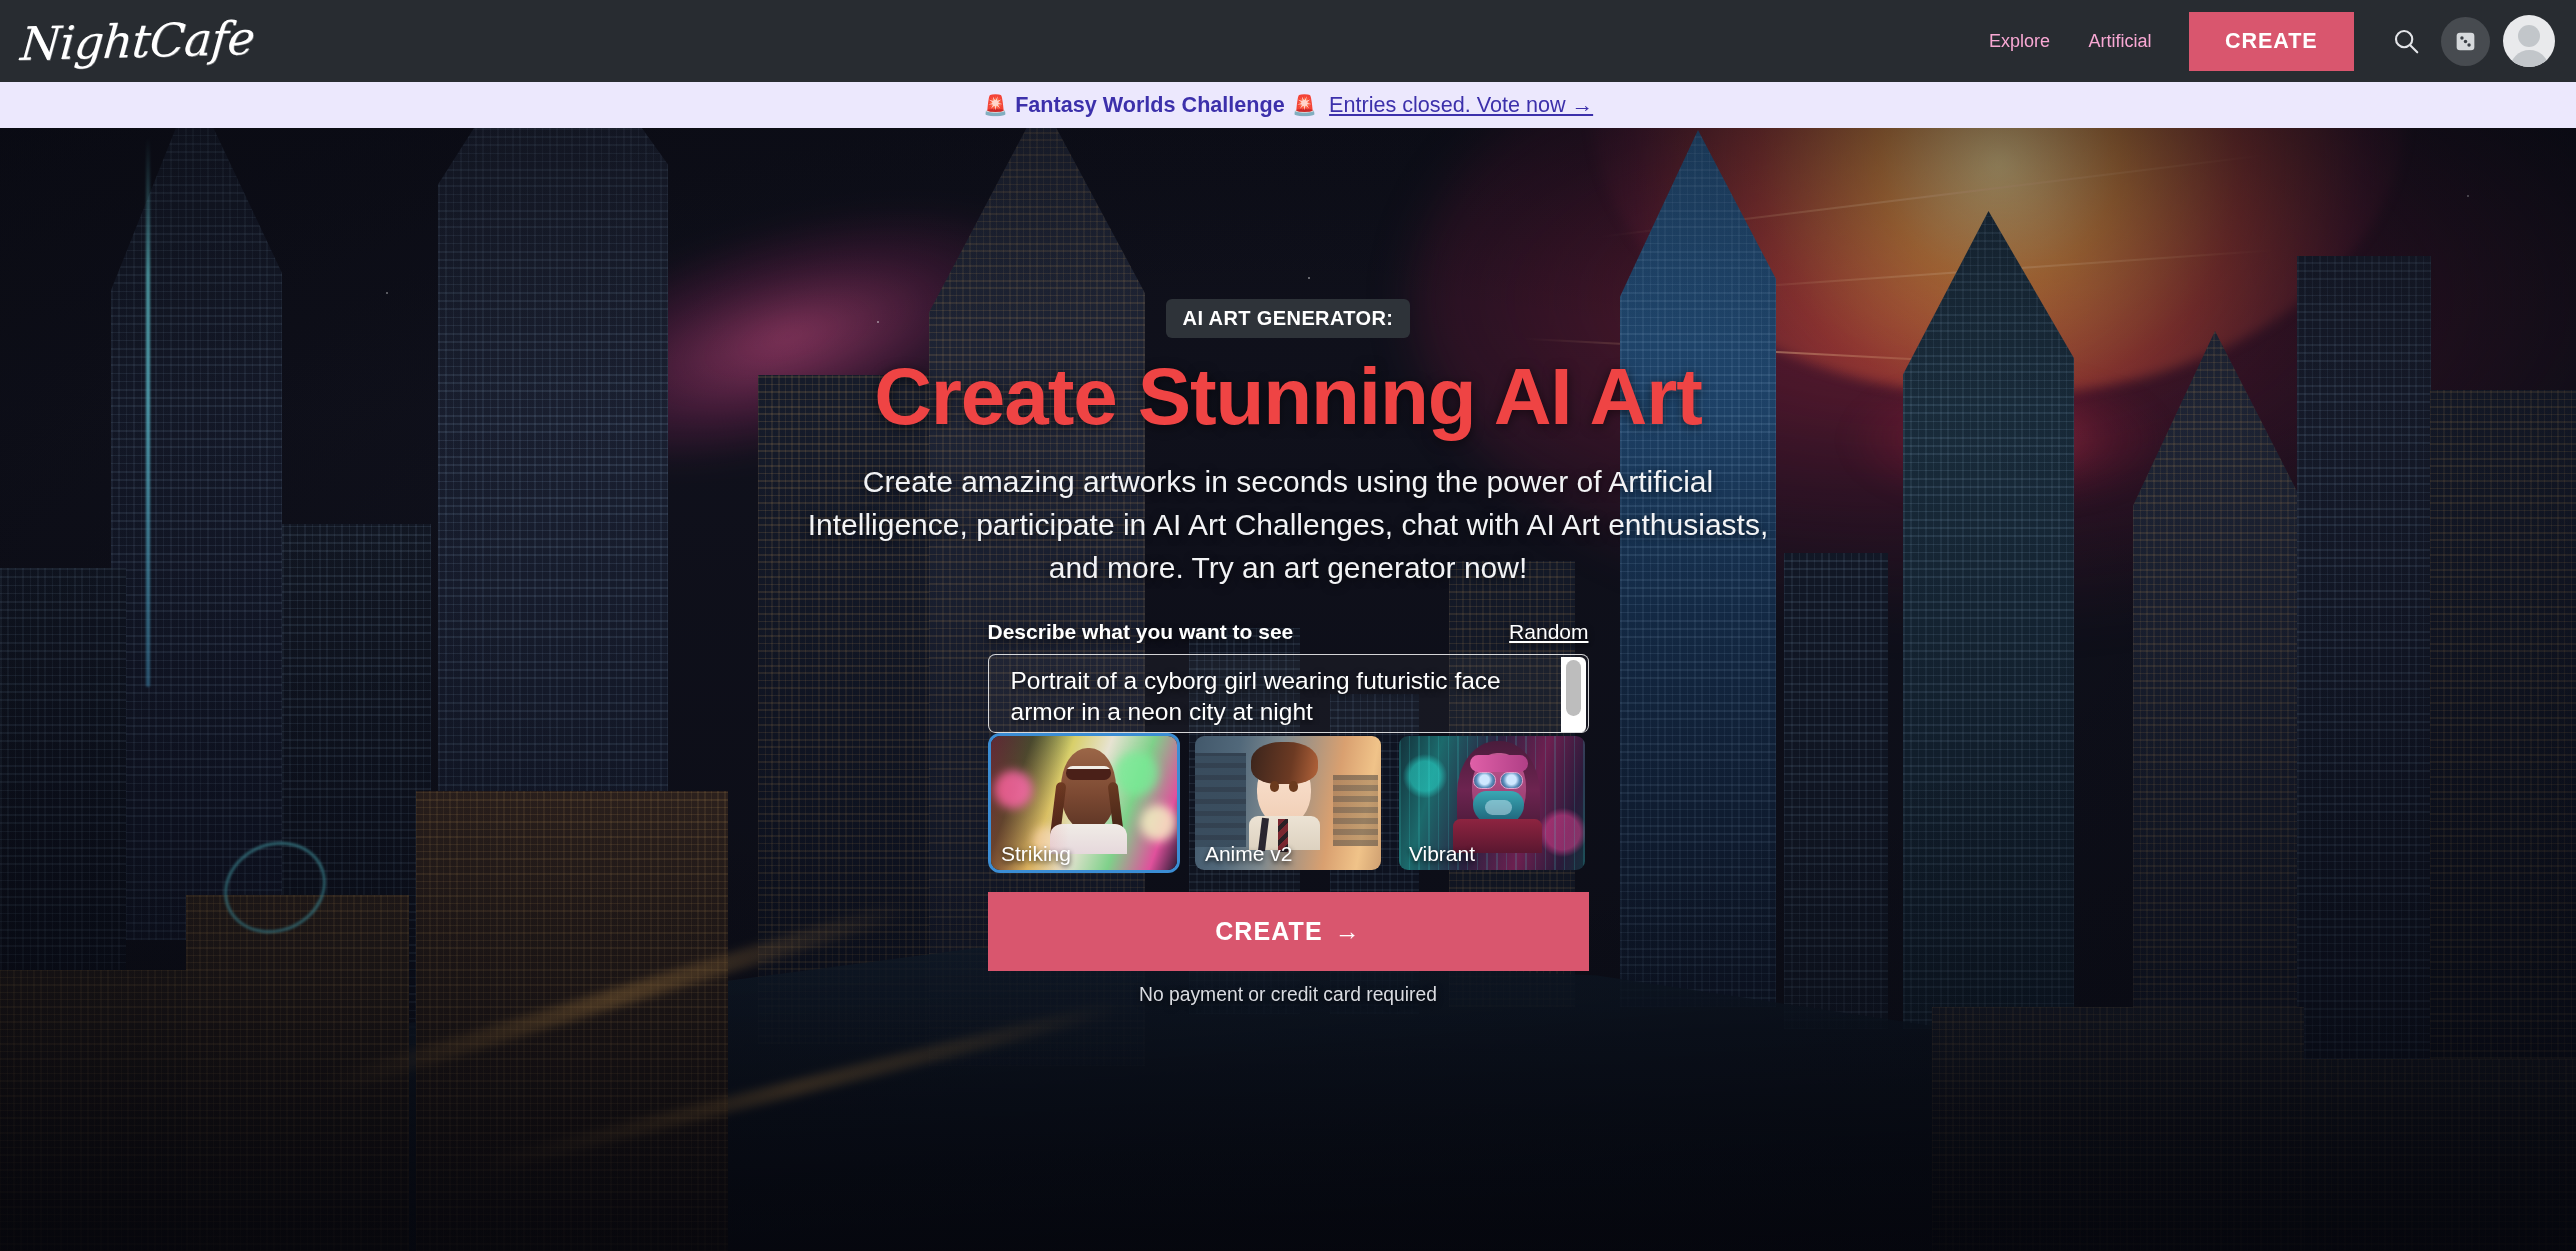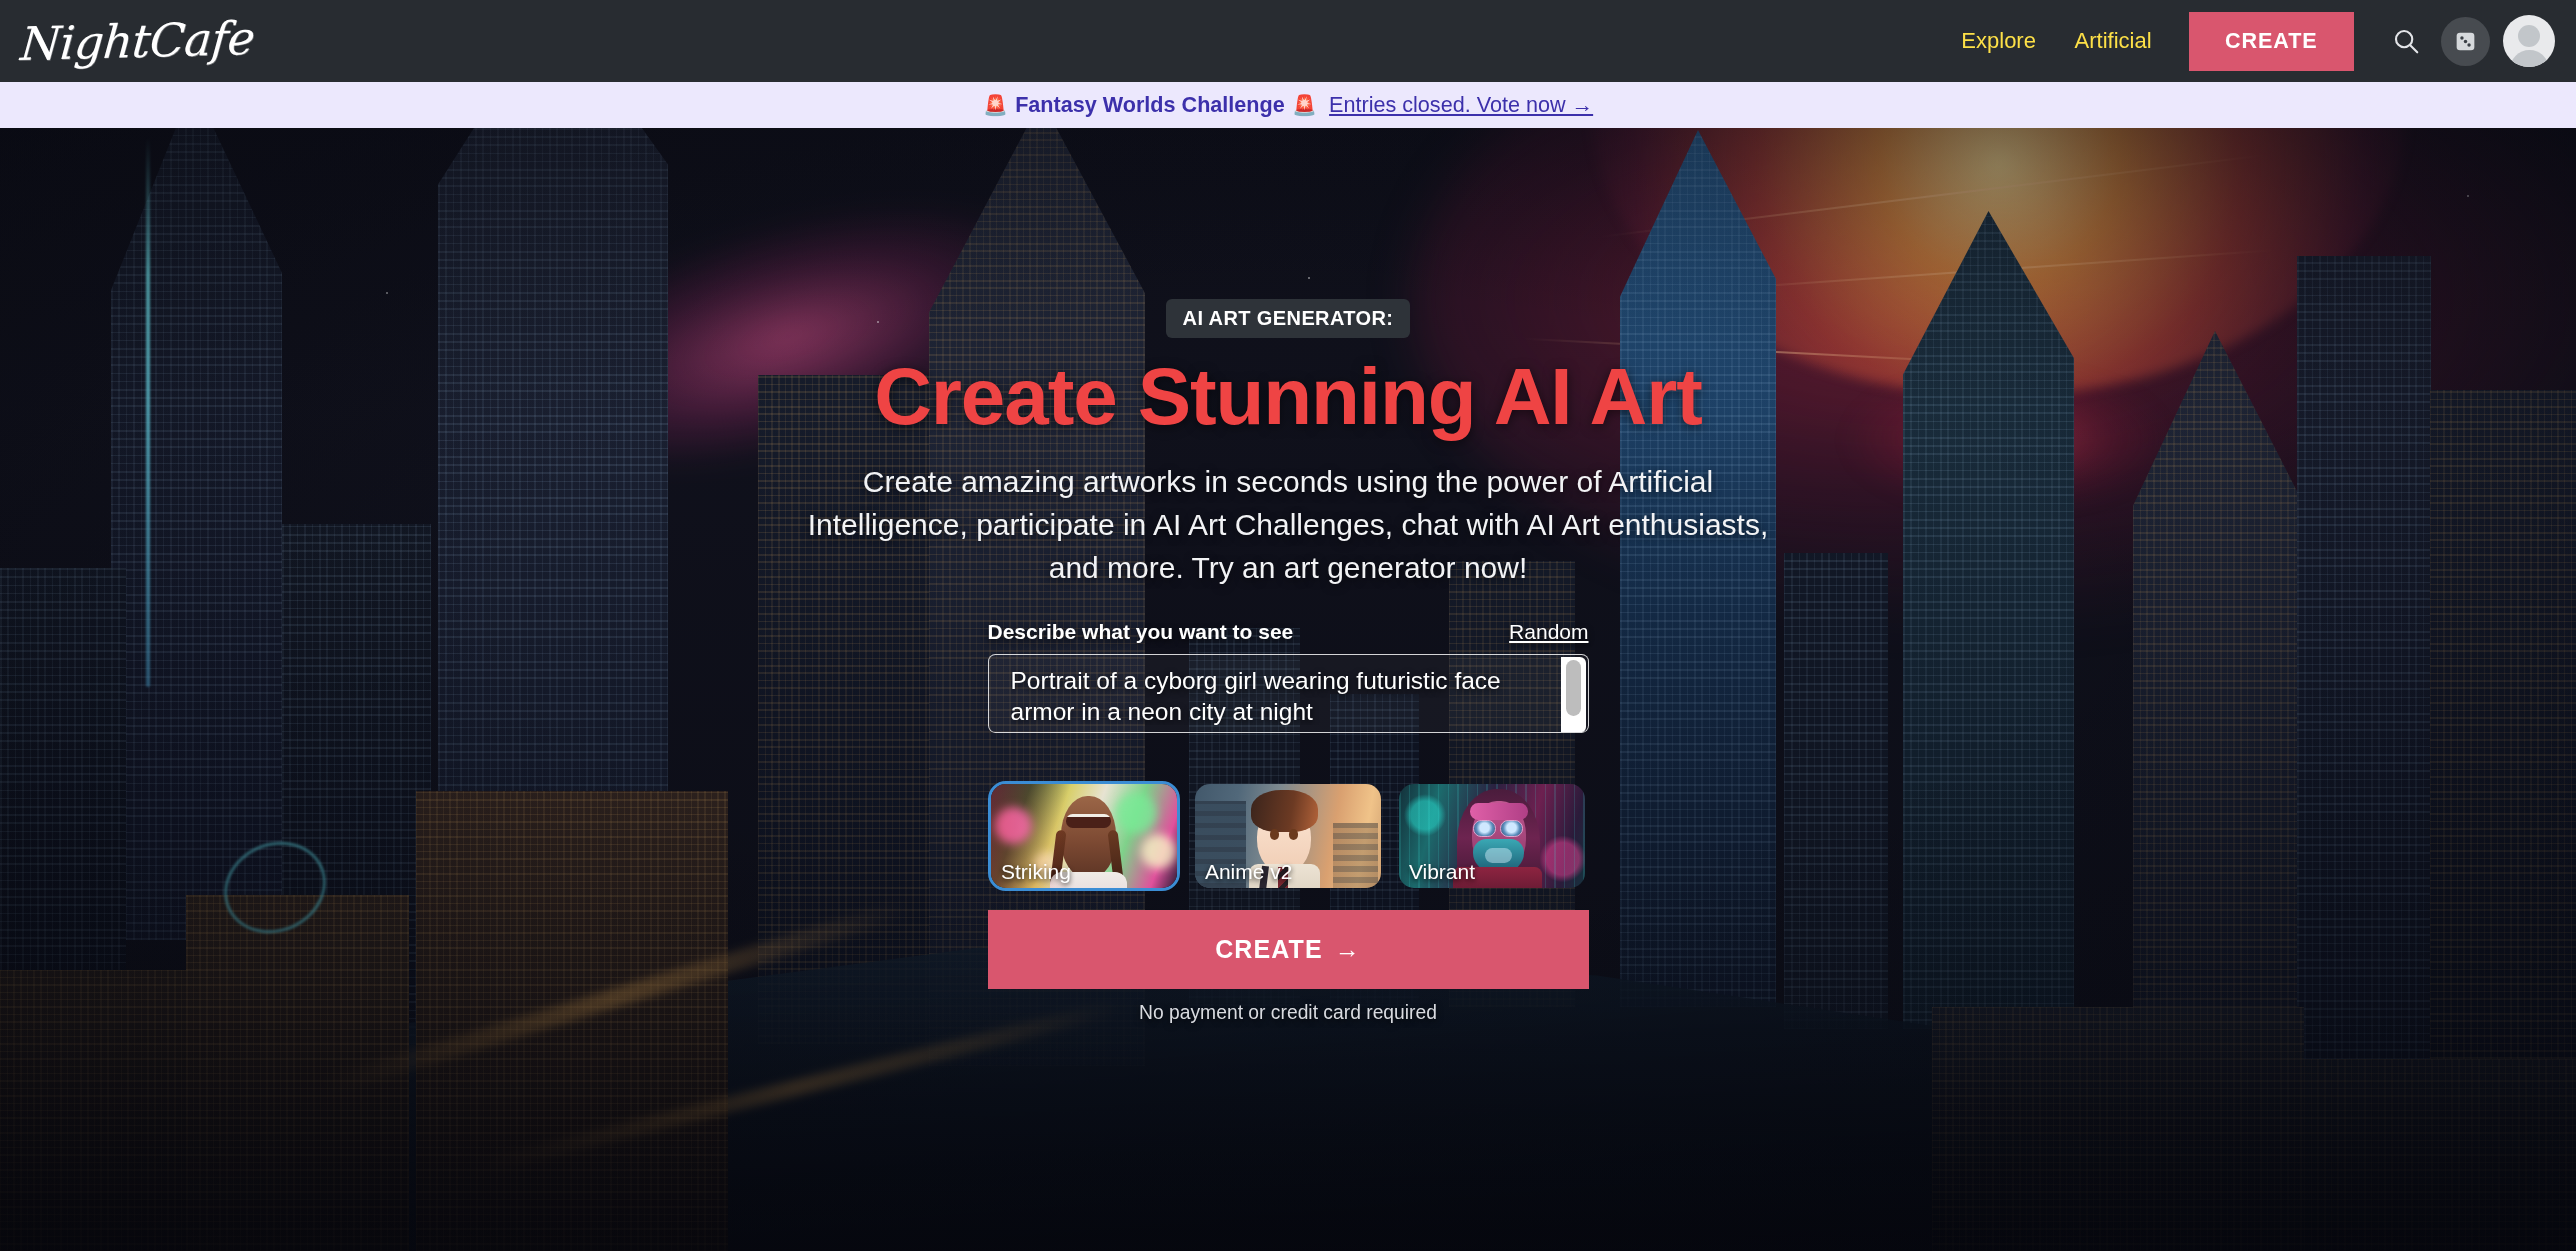--- a/index.html
+++ b/index.html
@@ -26,21 +26,21 @@
     letter-spacing:-0.7px;
     transform:skewX(-6deg) rotate(-1.5deg);
     font-weight:400;
     text-shadow:0.7px 0.7px 0 rgba(255,255,255,.35);
     line-height:1;
   }
   #nav-right {
     margin-left:auto; display:flex; align-items:center; height:100%;
   }
   .nav-link {
-    color:#fde047; font-size:22px; padding:0 19.3px; text-decoration:none;
+    color:#f9a8d4; font-size:18px; padding:0 19.3px; text-decoration:none;
     white-space:nowrap;
   }
   #create-btn-header {
     background:#d9566e; color:#fff; border:none;
     font-family:"Liberation Sans", sans-serif;
     font-weight:bold; font-size:21.6px; letter-spacing:0.9px;
     width:165px; height:59px; margin-left:18px; margin-right:15px;
     cursor:pointer;
   }
   .icon-btn { background:none; border:none; cursor:pointer; display:flex;
@@ -240,24 +240,23 @@
   }
   #prompt-thumb { width:15px; height:56px; background:#bdbdbd; border-radius:7.4px; }
 
   #style-label {
     margin-top:21px; margin-bottom:9.7px;
     color:#ffffff; font-weight:bold; font-size:21px;
     text-shadow:0 1.5px 6px rgba(0,0,0,.7);
   }
   #style-row { display:flex; gap:12px; }
   .style-card {
-    position:relative; width:192px; height:110px; border-radius:18px;
+    position:relative; width:192px; height:140px; border-radius:12px;
     overflow:hidden; cursor:pointer;
     border:3px solid transparent;
-    margin-top:48px;
   }
   .style-card.selected { border-color:#3b8dd4; }
   .style-thumb {
     position:absolute; inset:0; border-radius:4.5px; overflow:hidden;
   }
   .style-name {
     position:absolute; left:10.4px; bottom:4.5px;
     color:#ffffff; font-size:21px;
     text-shadow:0 1.5px 5.2px rgba(0,0,0,.85);
     z-index:3;

